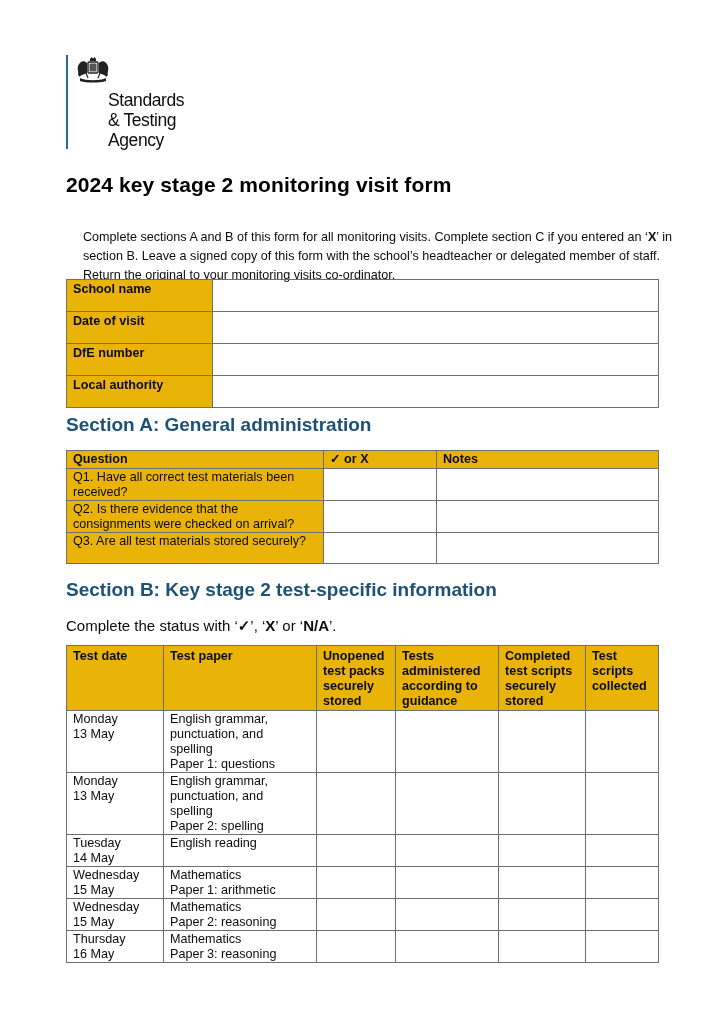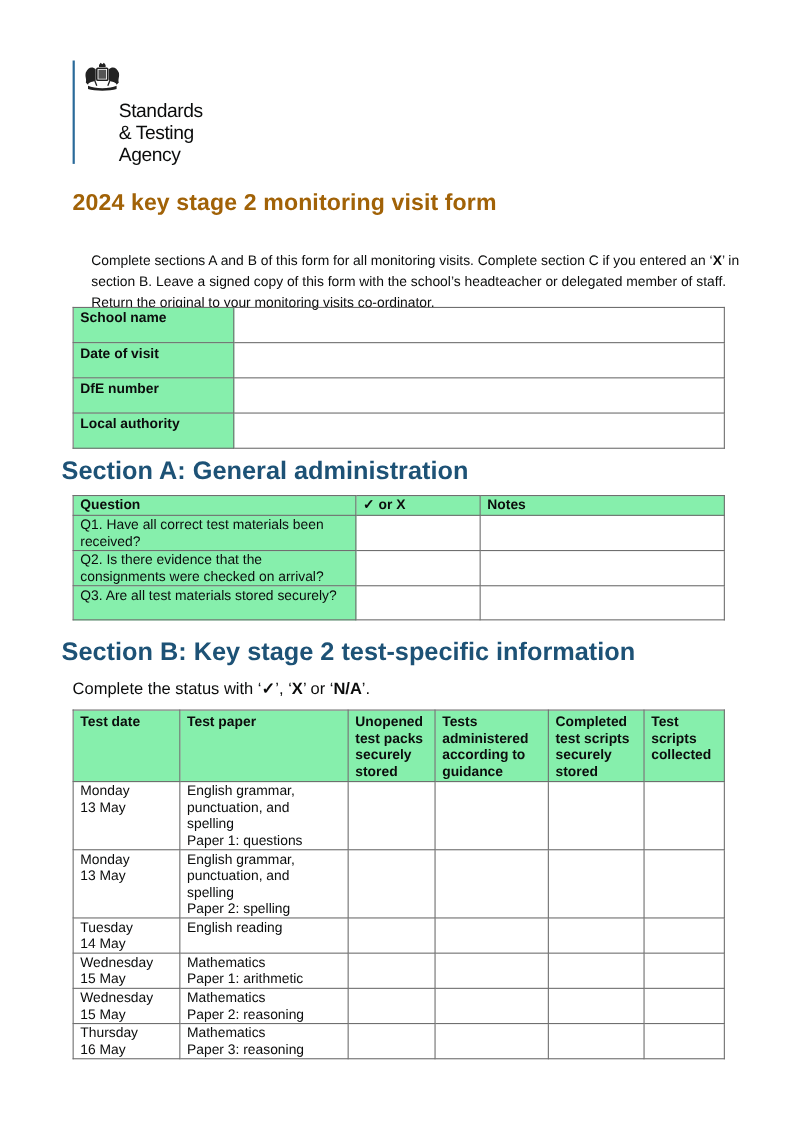--- a/index.html
+++ b/index.html
@@ -2,30 +2,30 @@
 <html><head>
 <meta charset="utf-8">
 <style>
   html, body { margin: 0; padding: 0; background: #ffffff; }
   body { width: 724px; height: 1024px; position: relative; overflow: hidden;
          font-family: "Liberation Sans", sans-serif; color: #0b0c0c; }
   .logo { position: absolute; left: 66px; top: 55px; height: 94px; border-left: 2px solid #2a6a9a; padding-left: 7px; }
   .crest { width: 34px; height: 28px; display: block; margin-top: 1px; margin-left: 1px; }
   .logo-text { font-size: 17.5px; line-height: 20px; letter-spacing: -0.4px; color: #0b0c0c; margin-top: 6px; }
   .logo-text div { white-space: nowrap; margin-left: 33px; }
-  h1 { position: absolute; left: 66px; top: 173px; margin: 0; font-size: 21px; font-weight: bold; color: #a16207; letter-spacing: 0.1px; }
+  h1 { position: absolute; left: 66px; top: 173px; margin: 0; font-size: 21px; font-weight: bold; color: #000000; letter-spacing: 0.1px; }
   .intro { position: absolute; left: 66px; top: 211px; width: 600px; margin: 17px; font-size: 12.6px; line-height: 19px; }
   table { border-collapse: collapse; position: absolute; left: 66px; width: 593px; font-size: 12.6px; }
   td, th { border: 1px solid #6f6f6f; vertical-align: top; text-align: left; padding: 1px 6px; }
-  .shade { background: #86efac; }
+  .shade { background: #eab308; }
   th { font-weight: bold; }
   #school-table { top: 279px; }
   #school-table td { height: 28px; font-weight: bold; padding-top: 2px; }
   #school-table td.lbl { width: 133px; }
-  h2 { position: absolute; left: 56px; margin: 0; font-size: 23px; font-weight: bold; color: #1d5276; }
+  h2 { position: absolute; left: 66px; margin: 0; font-size: 19px; font-weight: bold; color: #1d5276; }
   #sec-a-title { top: 414px; }
   #sec-b-title { top: 579px; }
   #sec-a-table { top: 450px; line-height: 15px; }
   #sec-a-table th { height: 16px; padding-top: 1px; padding-bottom: 0; }
   #sec-a-table td { height: 29px; padding-top: 1px; padding-bottom: 0; }
   .instr { position: absolute; left: 66px; top: 617px; margin: 0; font-size: 15px; }
   #sec-b-table { top: 645px; line-height: 15px; }
   #sec-b-table th { padding: 3px 6px 1px 6px; height: 59px; }
   #sec-b-table td { padding: 1px 6px 0 6px; }
 </style>

